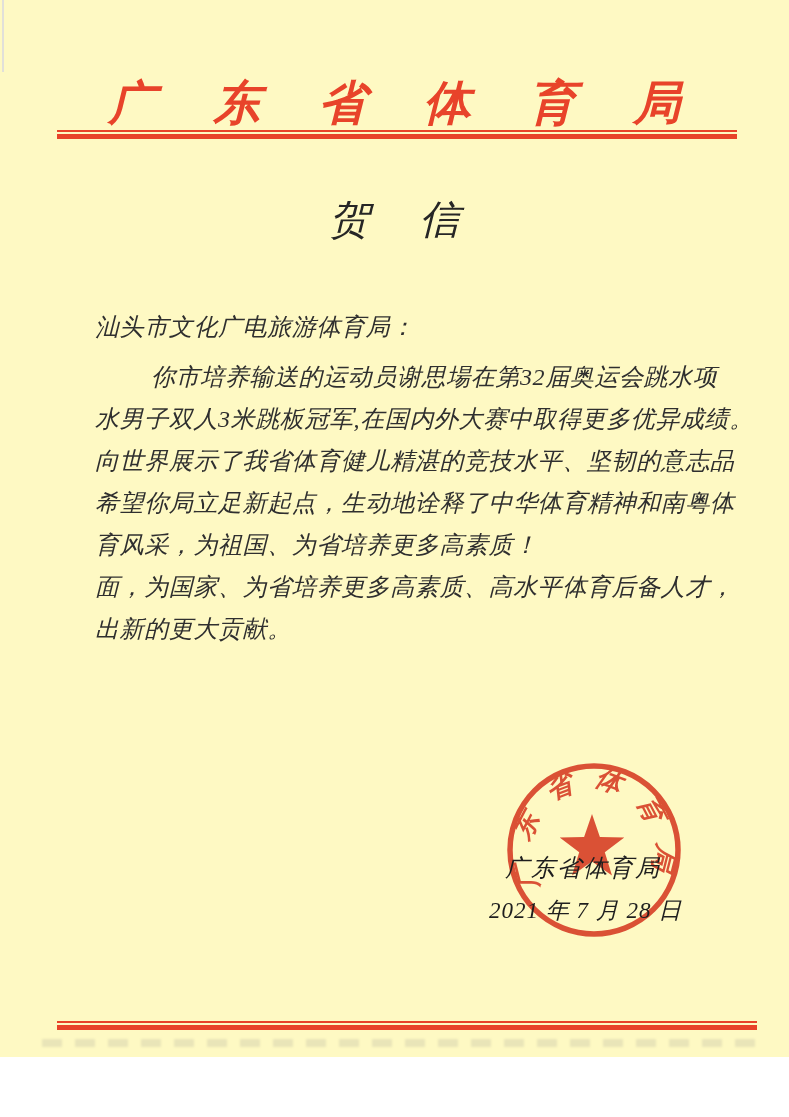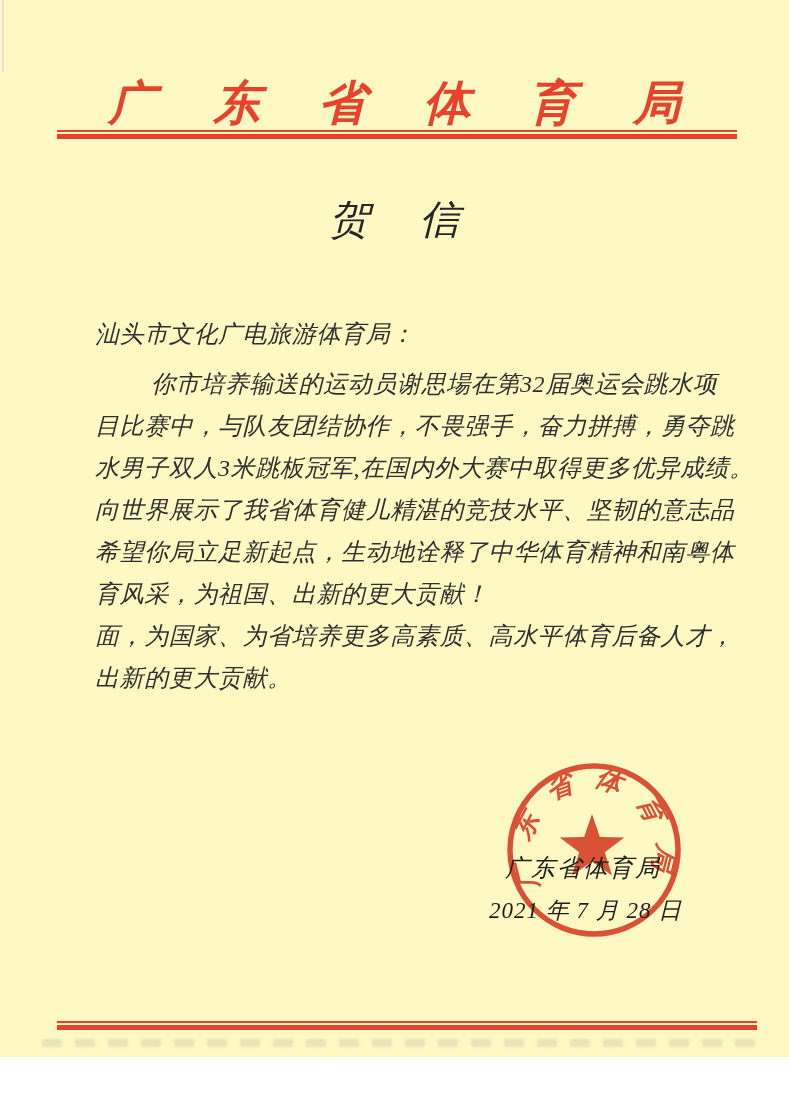--- a/index.html
+++ b/index.html
@@ -37,21 +37,21 @@
     position:absolute;left:0;right:0;top:192px;
     text-align:center;
     font-size:40px;font-weight:500;
     letter-spacing:50px;text-indent:50px;
     color:#262626;
     font-family:"Liberation Sans", sans-serif;
     white-space:nowrap;
   }
   
   #body-block{
-    position:absolute;left:95px;top:313px;width:630px;
+    position:absolute;left:95px;top:306px;width:630px;
     color:#2f2f2f;
     font-size:24px;line-height:42px;
     letter-spacing:0.6px;
     font-family:"Liberation Serif", serif;
   }
   .body-line{white-space:nowrap;height:42px;}
   .body-line.indent{text-indent:56px;margin-top:8px;}
   
   #signature{
     position:absolute;left:505px;top:852px;
@@ -95,25 +95,24 @@
     <div class="gap"></div>
     <div class="thick"></div>
   </div>
 
   <div id="letter-title">贺信</div>
 
   <div id="body-block">
     <div class="body-line">汕头市文化广电旅游体育局：</div>
 
   <div class="body-line indent">你市培养输送的运动员谢思場在第32届奥运会跳水项</div>
-      <div class="body-line">目比赛中，与队友团结协作，不畏强手，奋力拼搏，勇夺跳</div>
       <div class="body-line">水男子双人3米跳板冠军,在国内外大赛中取得更多优异成绩。</div>
       <div class="body-line">向世界展示了我省体育健儿精湛的竞技水平、坚韧的意志品</div>
       <div class="body-line">希望你局立足新起点，生动地诠释了中华体育精神和南粤体</div>
-      <div class="body-line">育风采，为祖国、出新的更大贡献！</div>
+      <div class="body-line">育风采，为祖国、为省培养更多高素质！</div>
       <div class="body-line">面，为国家、为省培养更多高素质、高水平体育后备人才，</div>
       <div class="body-line">出新的更大贡献。</div>
     </div>
 
   <svg id="seal" viewBox="0 0 180 180" xmlns="http://www.w3.org/2000/svg">
     <circle cx="90" cy="90" r="84" fill="none" stroke="#d63a22" stroke-width="5.5"></circle>
     <polygon fill="#d63a22" points="88,54 95.9,77.1 120.3,77.5 100.8,92.2 108,115.5 88,101.5 68,115.5 75.2,92.2 55.7,77.5 80.1,77.1"></polygon>
     <defs>
       <path id="seal-arc-path" d="M 38.2 125.6 A 62 62 0 1 1 139.8 125.6" fill="none"></path>
     </defs>

